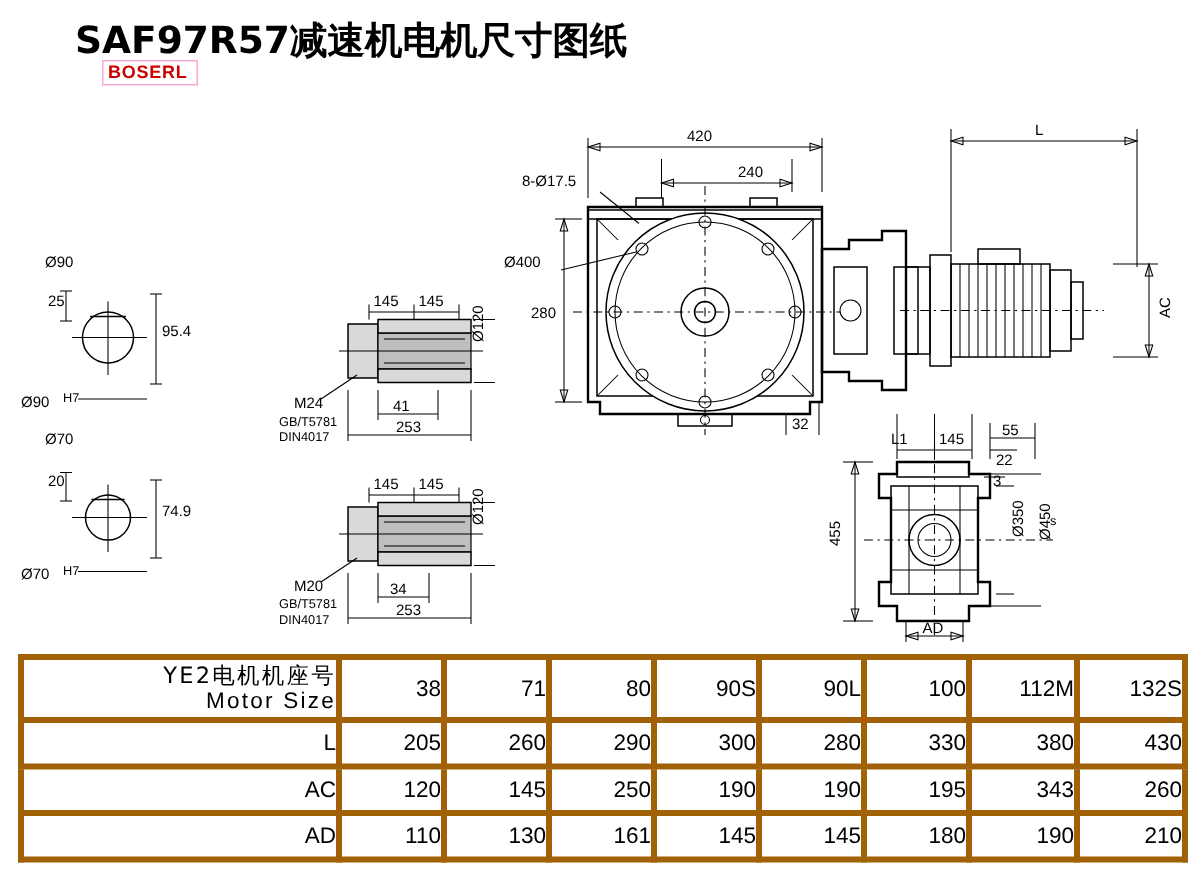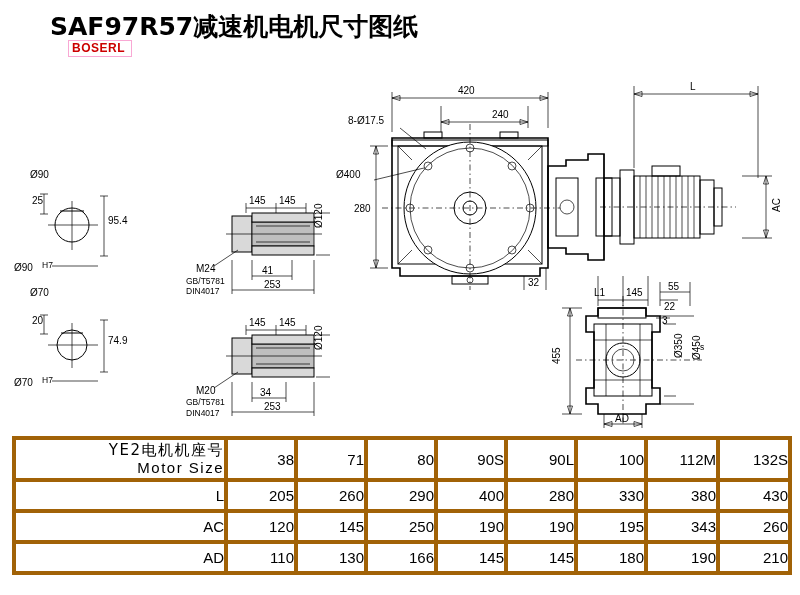--- a/index.html
+++ b/index.html
@@ -411,42 +411,42 @@
         <td>90L</td>
         <td>100</td>
         <td>112M</td>
         <td>132S</td>
       </tr>
       <tr>
         <td class="rowhead">L</td>
         <td>205</td>
         <td>260</td>
         <td>290</td>
-        <td>400</td>
+        <td>300</td>
         <td>280</td>
         <td>330</td>
         <td>380</td>
         <td>430</td>
       </tr>
       <tr>
         <td class="rowhead">AC</td>
         <td>120</td>
         <td>145</td>
         <td>250</td>
         <td>190</td>
         <td>190</td>
         <td>195</td>
         <td>343</td>
         <td>260</td>
       </tr>
       <tr>
         <td class="rowhead">AD</td>
         <td>110</td>
         <td>130</td>
-        <td>166</td>
+        <td>161</td>
         <td>145</td>
         <td>145</td>
         <td>180</td>
         <td>190</td>
         <td>210</td>
       </tr>
     </tbody>
   </table>
 
 </div>

